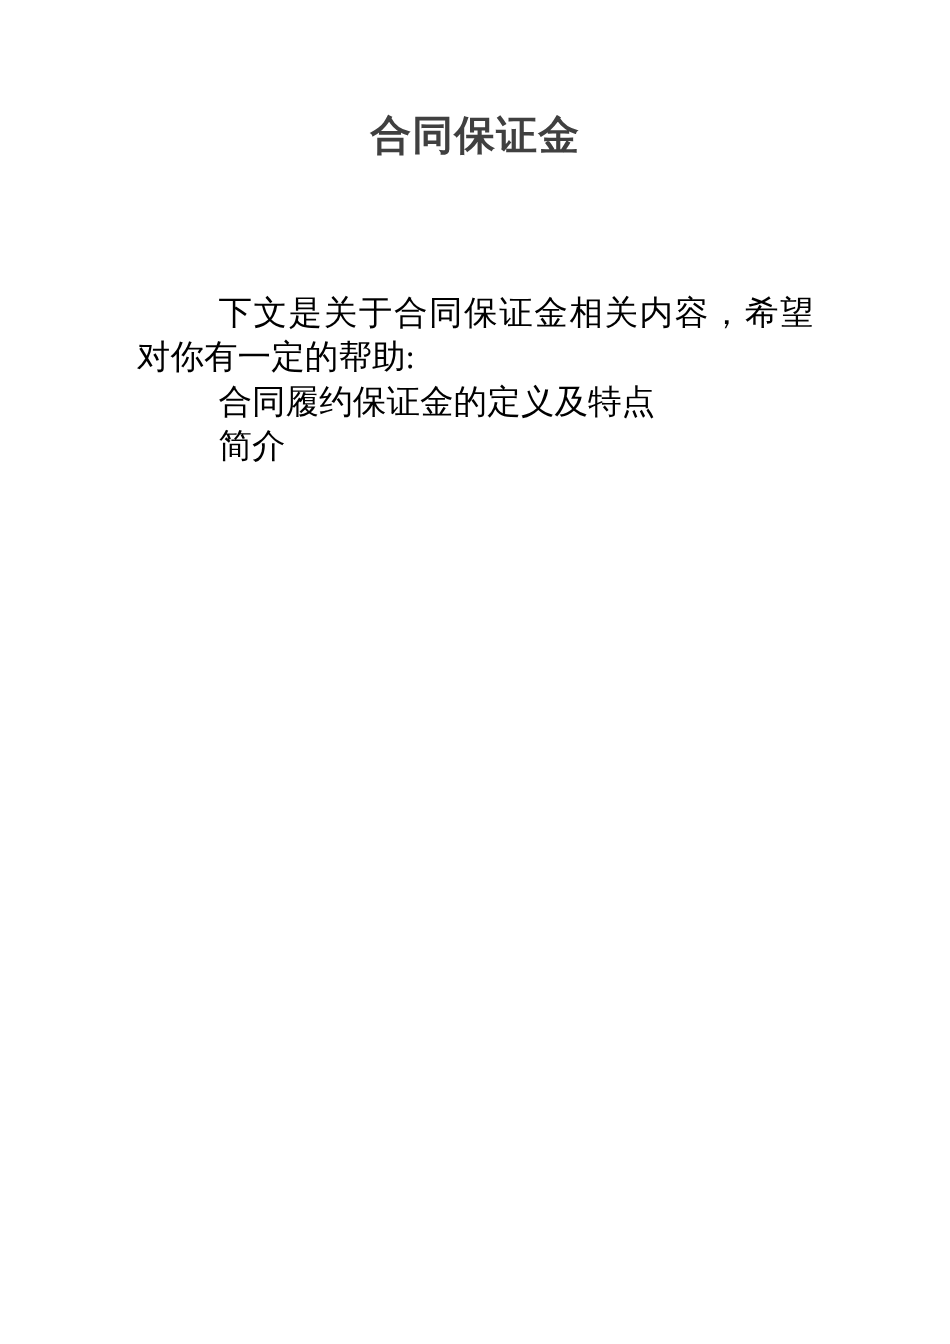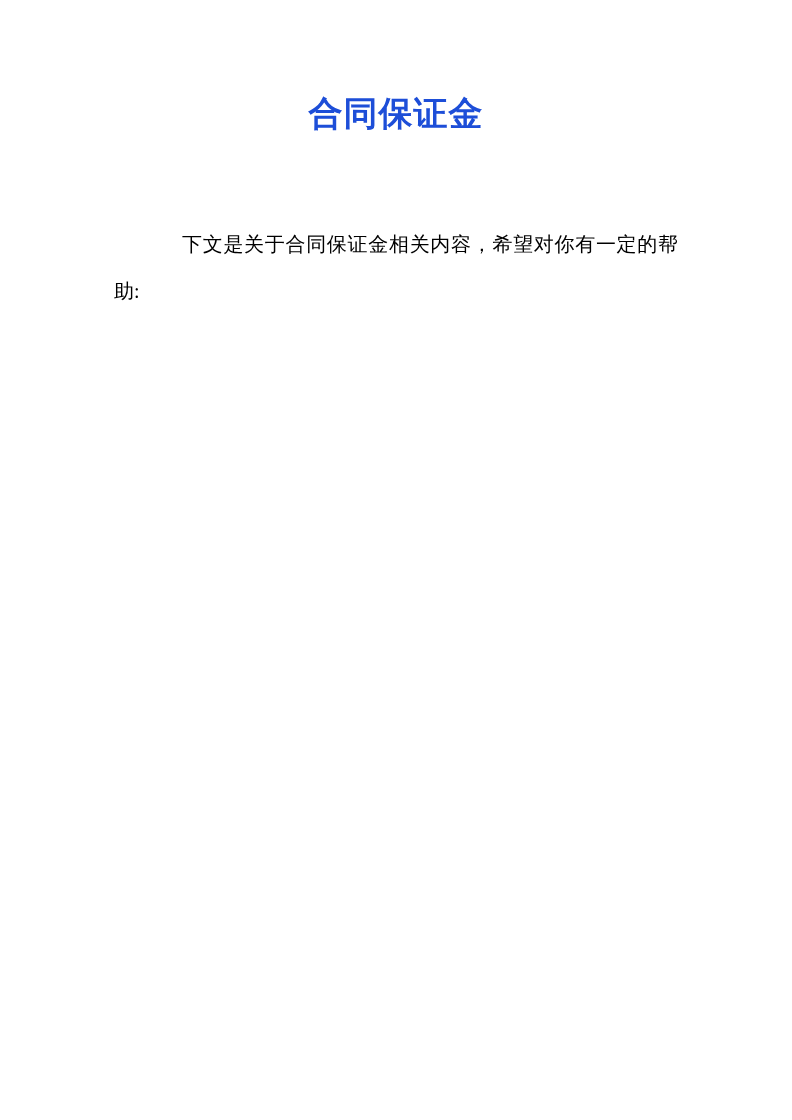--- a/index.html
+++ b/index.html
@@ -21,39 +21,41 @@
     background: #ffffff;
     box-sizing: border-box;
     padding: 0 114px;
   }
   .doc-title {
     margin: 94px 0 0 0;
     font-size: 34px;
     line-height: 40px;
     font-weight: bold;
     text-align: center;
-    color: #1d4ed8;
+    color: #404040;
     letter-spacing: 1px;
   }
   .doc-body {
-    margin-top: 87px;
-    font-size: 20px;
-    line-height: 47px;
+    margin-top: 109px;
+    font-size: 28px;
+    line-height: 37px;
     text-align: justify;
     text-justify: inter-ideograph;
   }
   .doc-body p {
     margin: 0;
     padding: 0;
     text-indent: 68px;
     word-break: break-all;
   }
 </style>
 </head>
 <body>
 
 <div class="page">
   <h1 class="doc-title">合同保证金</h1>
 
   <div class="doc-body">
     <p>下文是关于合同保证金相关内容，希望对你有一定的帮助:</p>
+    <p>合同履约保证金的定义及特点</p>
+    <p>简介</p>
   </div>
 </div>
 
 </body></html>

